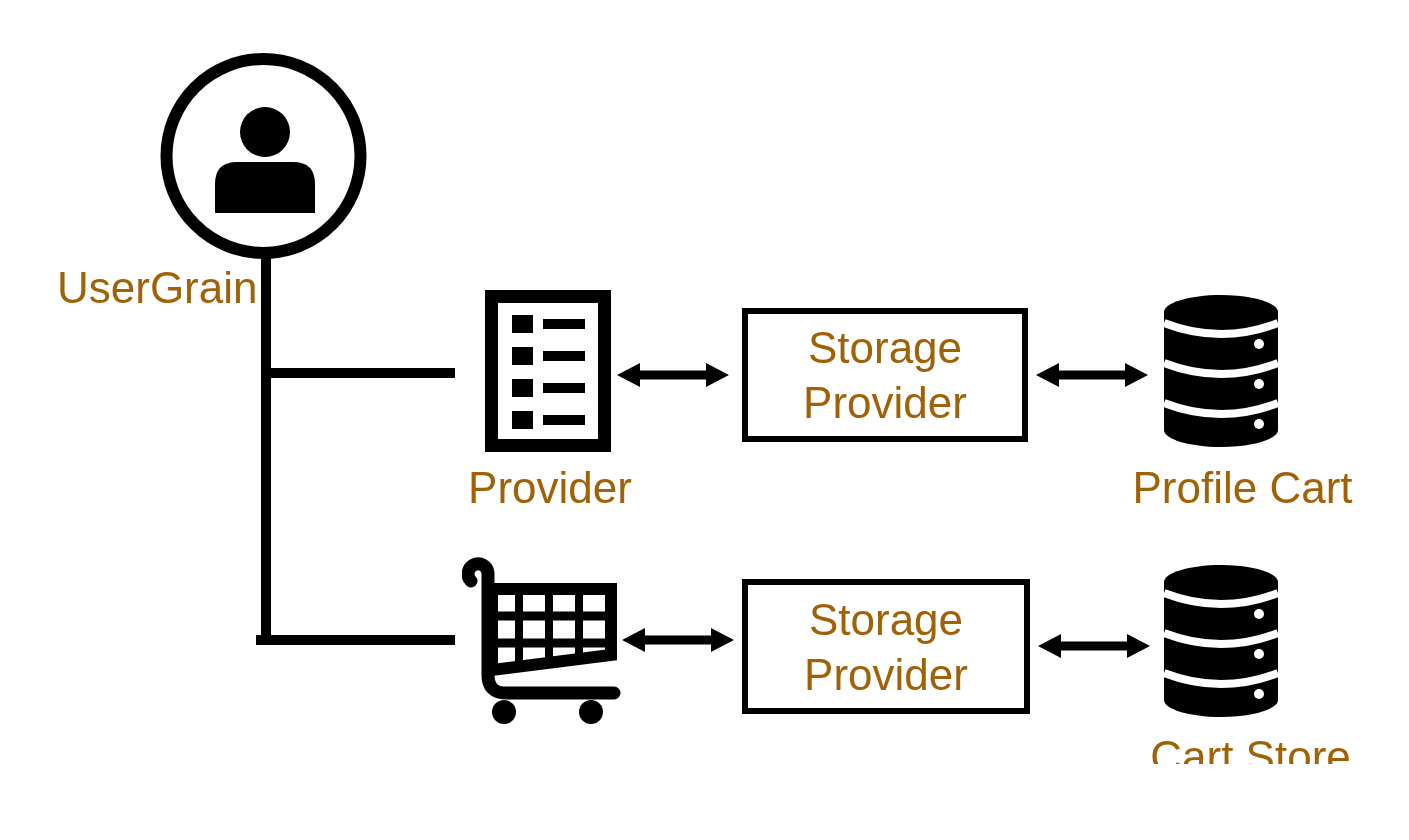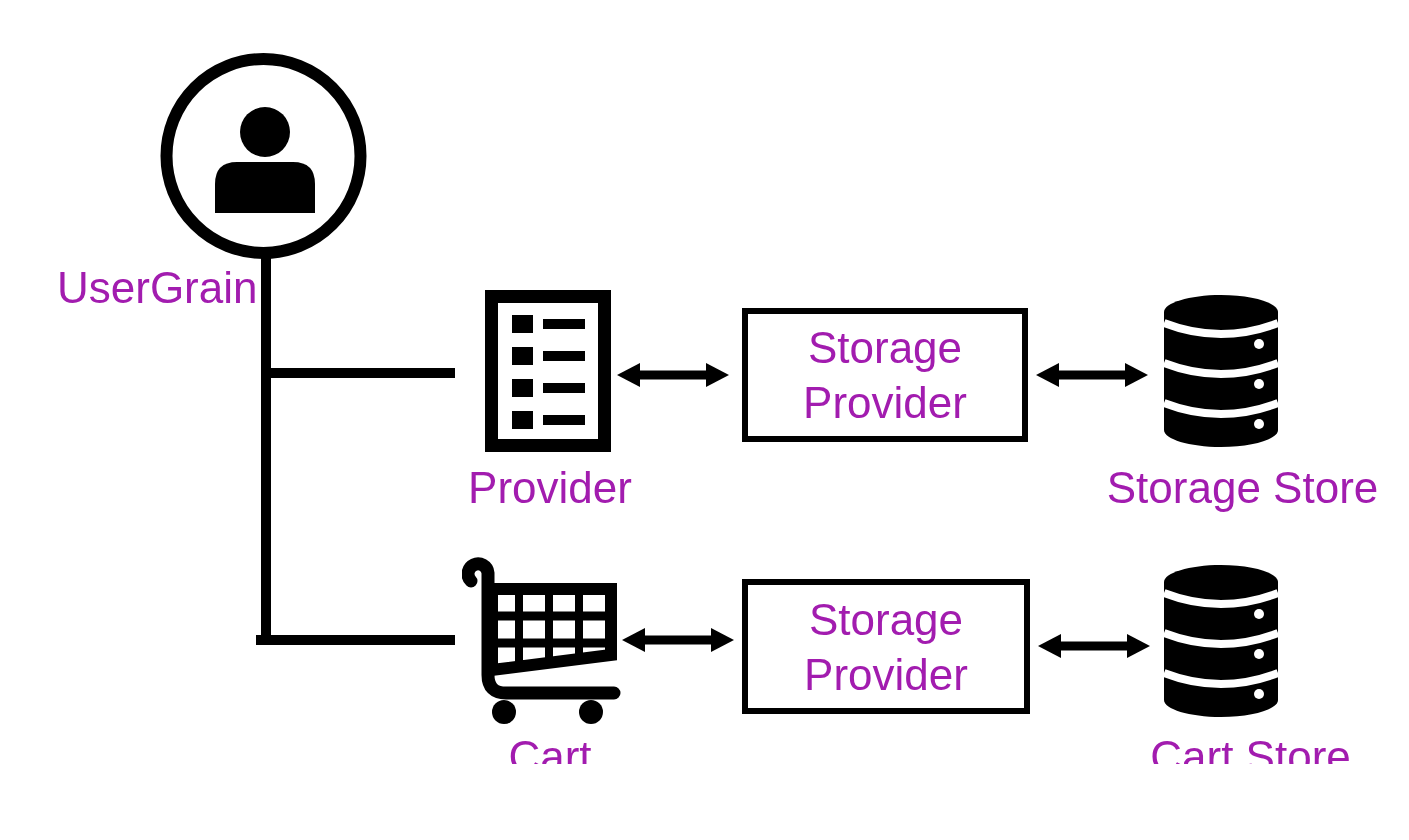--- a/index.html
+++ b/index.html
@@ -1,20 +1,20 @@
 <!DOCTYPE html>
 <html><head>
 <meta charset="utf-8">
 <style>
   html,body{margin:0;padding:0;background:#ffffff;}
   .canvas{
     position:relative;
     width:1409px;height:764px;
     background:#ffffff;
-    color:#a21caf;
+    color:#a16207;
     font-family:"Liberation Sans", sans-serif;
     overflow:hidden;
   }
   .conn{position:absolute;background:#000000;}
   .label{
     position:absolute;
     font-size:44px;
     line-height:1;
     white-space:nowrap;
   }
@@ -81,41 +81,40 @@
 
   <svg class="icon" style="left:1162px;top:292px;" width="118" height="158" viewBox="0 0 118 158">
     <path d="M2,20 C2,11 27,3 59,3 C91,3 116,11 116,20 L116,138 C116,147 91,155 59,155 C27,155 2,147 2,138 Z" fill="#000"></path>
     <path d="M2,31 Q59,53 116,31" fill="none" stroke="#fff" stroke-width="8"></path>
     <path d="M2,71 Q59,93 116,71" fill="none" stroke="#fff" stroke-width="8"></path>
     <path d="M2,111 Q59,133 116,111" fill="none" stroke="#fff" stroke-width="8"></path>
     <circle cx="97" cy="52" r="5" fill="#fff"></circle>
     <circle cx="97" cy="92" r="5" fill="#fff"></circle>
     <circle cx="97" cy="132" r="5" fill="#fff"></circle>
   </svg>
-  <div class="label centered" style="left:1080px;top:466px;width:325px;">Storage Store</div>
+  <div class="label centered" style="left:1080px;top:466px;width:325px;">Profile Cart</div>
 
   <svg class="icon" style="left:462px;top:556px;" width="160" height="172" viewBox="0 0 160 172">
     <defs>
       <clipPath id="cartBasketClip">
           <path d="M30,33 L149,33 L149,99 L30,114 Z"></path>
         </clipPath>
     </defs>
     <path d="M30,33 L149,33 L149,99 L30,114 Z" fill="#fff" stroke="#000" stroke-width="12"></path>
     <g clip-path="url(#cartBasketClip)" stroke="#000">
       <line x1="57" y1="28" x2="57" y2="120" stroke-width="8"></line>
       <line x1="87" y1="28" x2="87" y2="120" stroke-width="8"></line>
       <line x1="117" y1="28" x2="117" y2="120" stroke-width="8"></line>
       <line x1="25" y1="60" x2="155" y2="60" stroke-width="9"></line>
       <line x1="25" y1="87" x2="155" y2="87" stroke-width="9"></line>
     </g>
     <path d="M9,25 A10,10 0 1 1 26,17 L26,119 Q26,137 44,137 L152,137" fill="none" stroke="#000" stroke-width="13" stroke-linecap="round"></path>
     <circle cx="42" cy="156" r="12" fill="#000"></circle>
     <circle cx="129" cy="156" r="12" fill="#000"></circle>
   </svg>
-  <div class="label centered" style="left:450px;top:735px;width:200px;">Cart</div>
 
   <svg class="icon" style="left:622px;top:621px;" width="112" height="38" viewBox="0 0 112 38">
     <line x1="16" y1="19" x2="96" y2="19" stroke="#000" stroke-width="9"></line>
     <polygon points="0,19 23,7 23,31" fill="#000"></polygon>
     <polygon points="112,19 89,7 89,31" fill="#000"></polygon>
   </svg>
 
   <div class="node-box" style="left:742px;top:579px;width:288px;height:135px;">
     <span>Storage</span>
     <span>Provider</span>

